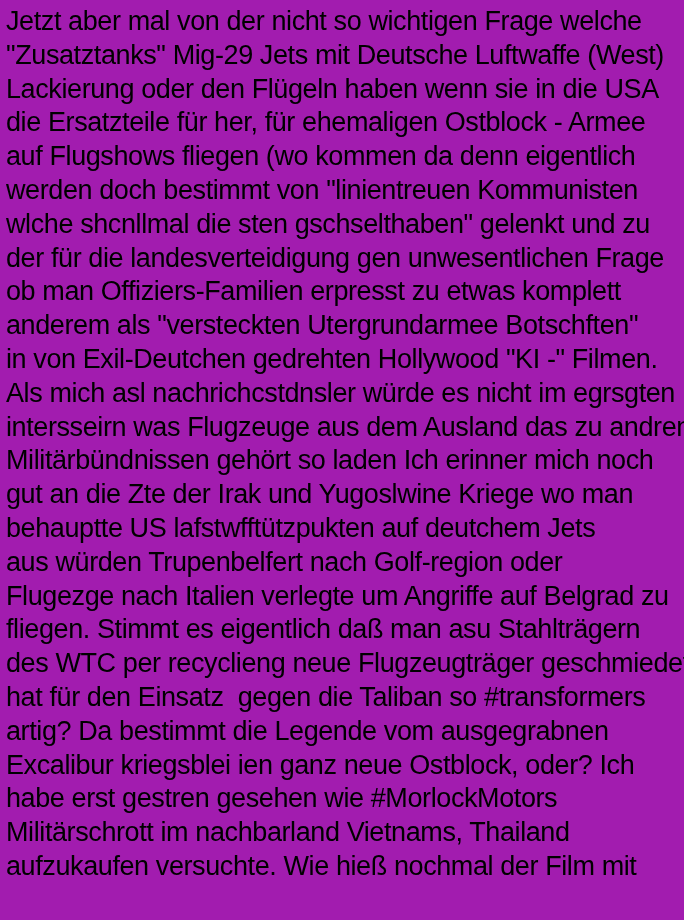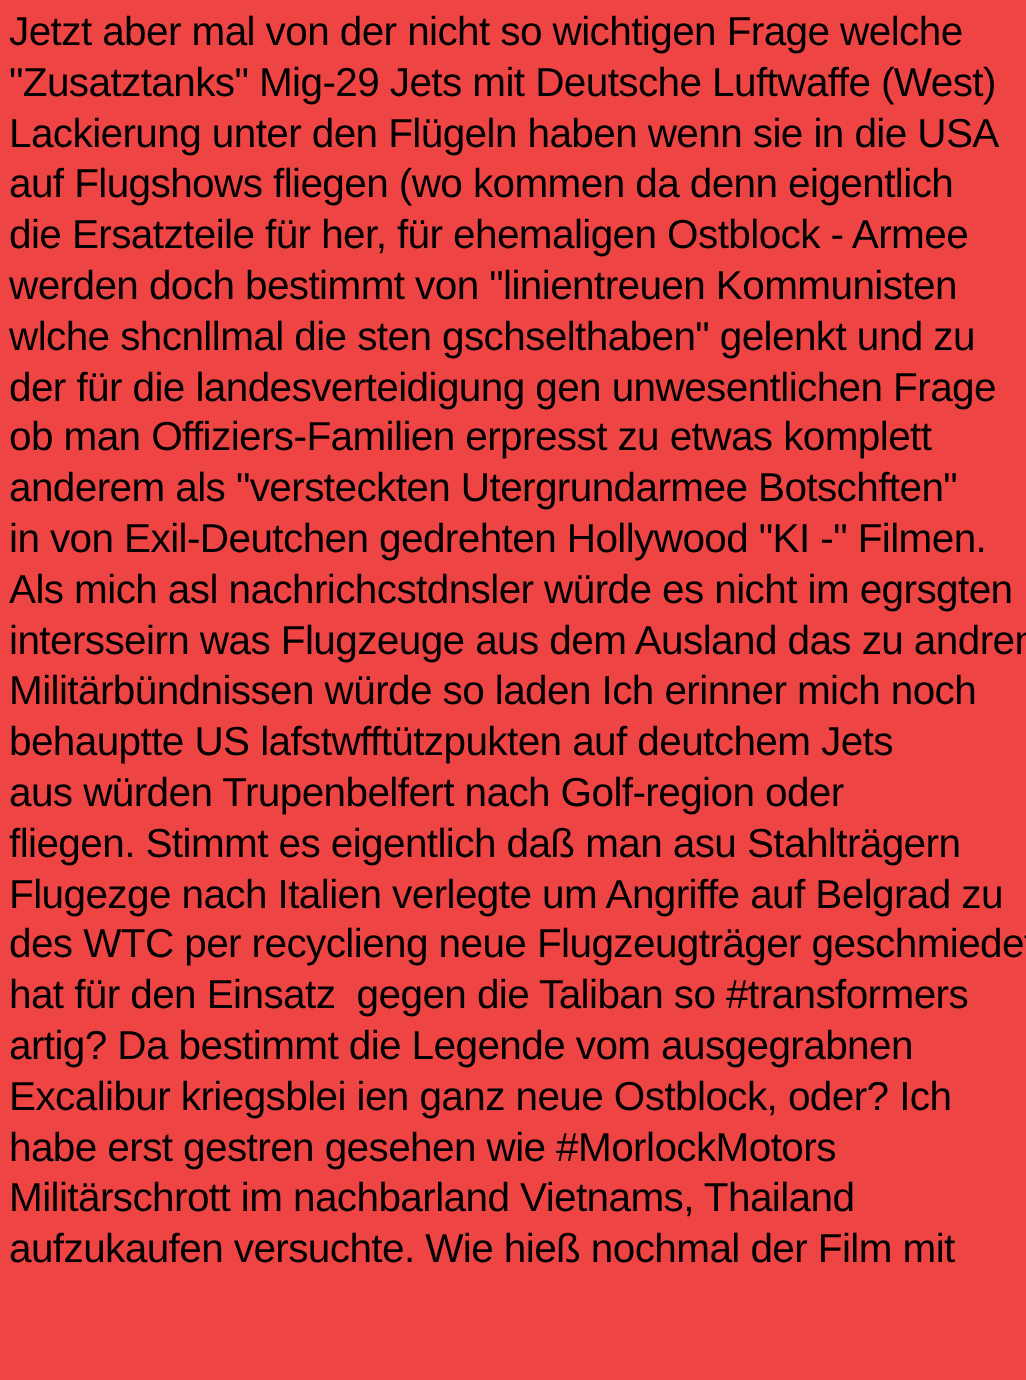--- a/index.html
+++ b/index.html
@@ -4,21 +4,21 @@
 <style>
   html, body {
     margin: 0;
     padding: 0;
     background: #ffffff;
   }
   .page {
     width: 684px;
     height: 920px;
     overflow: hidden;
-    background: #ef4444;
+    background: #a21caf;
     box-sizing: border-box;
     padding: 5px 0 0 6px;
   }
   .text-block {
     font-family: "Liberation Sans", "DejaVu Sans", sans-serif;
     font-size: 27px;
     line-height: 33.8px;
     color: #000000;
     letter-spacing: -0.4px;
   }
@@ -27,36 +27,37 @@
     height: 33.8px;
   }
 </style>
 </head>
 <body>
 
 <div class="page">
   <div class="text-block" id="text-block">
       <div class="line">Jetzt aber mal von der nicht so wichtigen Frage welche</div>
       <div class="line">"Zusatztanks" Mig-29 Jets mit Deutsche Luftwaffe (West)</div>
-      <div class="line">Lackierung unter den Flügeln haben wenn sie in die USA</div>
+      <div class="line">Lackierung oder den Flügeln haben wenn sie in die USA</div>
+      <div class="line">die Ersatzteile für her, für ehemaligen Ostblock - Armee</div>
       <div class="line">auf Flugshows fliegen (wo kommen da denn eigentlich</div>
-      <div class="line">die Ersatzteile für her, für ehemaligen Ostblock - Armee</div>
       <div class="line">werden doch bestimmt von "linientreuen Kommunisten</div>
       <div class="line">wlche shcnllmal die sten gschselthaben" gelenkt und zu</div>
       <div class="line">der für die landesverteidigung gen unwesentlichen Frage</div>
       <div class="line">ob man Offiziers-Familien erpresst zu etwas komplett</div>
       <div class="line">anderem als "versteckten Utergrundarmee Botschften"</div>
       <div class="line">in von Exil-Deutchen gedrehten Hollywood "KI -" Filmen.</div>
       <div class="line">Als mich asl nachrichcstdnsler würde es nicht im egrsgten</div>
       <div class="line">intersseirn was Flugzeuge aus dem Ausland das zu andren</div>
-      <div class="line">Militärbündnissen würde so laden Ich erinner mich noch</div>
+      <div class="line">Militärbündnissen gehört so laden Ich erinner mich noch</div>
+      <div class="line">gut an die Zte der Irak und Yugoslwine Kriege wo man</div>
       <div class="line">behauptte US lafstwfftützpukten auf deutchem Jets</div>
       <div class="line">aus würden Trupenbelfert nach Golf-region oder</div>
+      <div class="line">Flugezge nach Italien verlegte um Angriffe auf Belgrad zu</div>
       <div class="line">fliegen. Stimmt es eigentlich daß man asu Stahlträgern</div>
-      <div class="line">Flugezge nach Italien verlegte um Angriffe auf Belgrad zu</div>
       <div class="line">des WTC per recyclieng neue Flugzeugträger geschmiedet</div>
       <div class="line">hat für den Einsatz  gegen die Taliban so #transformers</div>
       <div class="line">artig? Da bestimmt die Legende vom ausgegrabnen</div>
       <div class="line">Excalibur kriegsblei ien ganz neue Ostblock, oder? Ich</div>
       <div class="line">habe erst gestren gesehen wie #MorlockMotors</div>
       <div class="line">Militärschrott im nachbarland Vietnams, Thailand</div>
       <div class="line">aufzukaufen versuchte. Wie hieß nochmal der Film mit</div>
     </div>
 </div>
 

